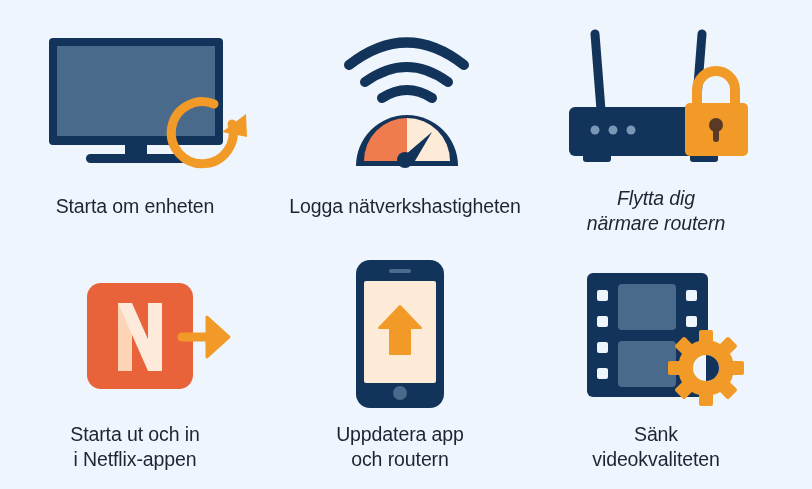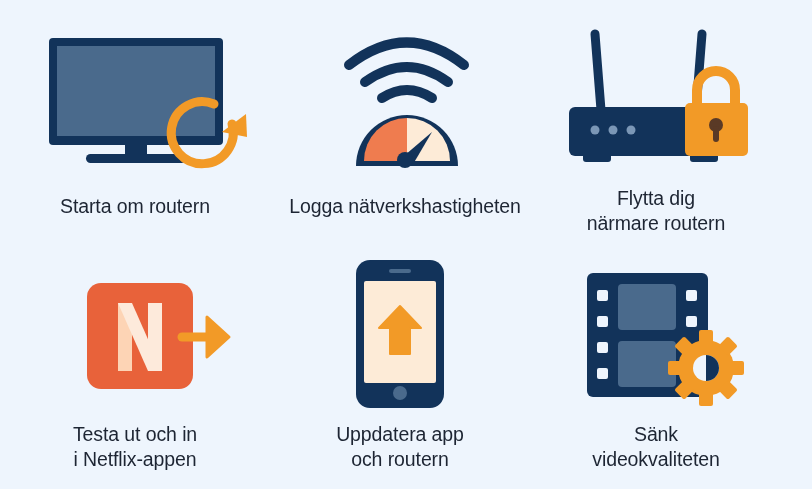--- a/index.html
+++ b/index.html
@@ -22,21 +22,21 @@
 
 <div class="tile">
   <svg width="812" height="489" style="left:0;top:0">
     <rect x="49" y="38" width="174" height="107" rx="4" fill="#12335a"></rect>
     <rect x="57" y="46" width="158" height="90" fill="#4a6a8c"></rect>
     <rect x="125" y="143" width="22" height="14" fill="#12335a"></rect>
     <rect x="86" y="154" width="100" height="9" rx="4.5" fill="#12335a"></rect>
     <path d="M232 124 A 31 31 0 1 1 214 104" fill="none" stroke="#f29a27" stroke-width="9" stroke-linecap="round"></path>
     <polygon points="246,114 247,137 222,132" fill="#f29a27"></polygon>
   </svg>
-  <div class="label" style="left:20px;top:194px;width:230px;">Starta om routern</div>
+  <div class="label" style="left:20px;top:194px;width:230px;">Starta om enheten</div>
 </div>
 
 <div class="tile">
   <svg width="812" height="489" style="left:0;top:0">
     <path d="M349 65 Q 407 20 464 65" fill="none" stroke="#12335a" stroke-width="10" stroke-linecap="round"></path>
     <path d="M365 82 Q 407 52 448 82" fill="none" stroke="#12335a" stroke-width="10" stroke-linecap="round"></path>
     <path d="M382 98 Q 407 82 432 98" fill="none" stroke="#12335a" stroke-width="10" stroke-linecap="round"></path>
     <path d="M356 166 A 51 51 0 0 1 458 166 Z" fill="#12335a"></path>
     <path d="M364 161 A 43 43 0 0 1 407 118 L 407 161 Z" fill="#ef7c4f"></path>
     <path d="M407 118 A 43 43 0 0 1 450 161 L 407 161 Z" fill="#fdebd7"></path>
@@ -54,34 +54,34 @@
     <rect x="690" y="150" width="28" height="12" rx="3" fill="#12335a"></rect>
     <rect x="569" y="107" width="166" height="49" rx="6" fill="#12335a"></rect>
     <circle cx="595" cy="130" r="4.5" fill="#7b97b6"></circle>
     <circle cx="613" cy="130" r="4.5" fill="#7b97b6"></circle>
     <circle cx="631" cy="130" r="4.5" fill="#7b97b6"></circle>
     <path d="M697 104 L 697 90 A 19 19 0 0 1 735 90 L 735 104" fill="none" stroke="#f29a27" stroke-width="10"></path>
     <rect x="685" y="103" width="63" height="53" rx="5" fill="#f29a27"></rect>
     <circle cx="716" cy="125" r="7" fill="#5a3a26"></circle>
     <rect x="713" y="126" width="6" height="16" rx="3" fill="#5a3a26"></rect>
   </svg>
-  <div class="label" style="left:540px;top:186px;width:232px;">Flytta dig
+  <div class="label" style="left:540px;top:186px;width:232px;font-style:italic;">Flytta dig
 närmare routern</div>
 </div>
 
 <div class="tile">
   <svg width="812" height="489" style="left:0;top:0">
     <rect x="87" y="283" width="106" height="106" rx="14" fill="#e8623a"></rect>
     <rect x="118" y="303" width="14" height="68" fill="#fdd4b5"></rect>
     <rect x="148" y="303" width="14" height="68" fill="#fdeadb"></rect>
     <polygon points="118,303 132,303 162,371 148,371" fill="#fdeadb"></polygon>
     <line x1="182" y1="337" x2="212" y2="337" stroke="#f29a27" stroke-width="9" stroke-linecap="round"></line>
     <polygon points="207,317 229,337 207,357" fill="#f29a27" stroke="#f29a27" stroke-width="3" stroke-linejoin="round"></polygon>
   </svg>
-  <div class="label" style="left:20px;top:422px;width:230px;">Testa ut och in
+  <div class="label" style="left:20px;top:422px;width:230px;">Starta ut och in
 i Netflix-appen</div>
 </div>
 
 <div class="tile">
   <svg width="812" height="489" style="left:0;top:0">
     <rect x="356" y="260" width="88" height="148" rx="14" fill="#12335a"></rect>
     <rect x="389" y="269" width="22" height="4" rx="2" fill="#4a6a8c"></rect>
     <rect x="364" y="281" width="72" height="102" rx="2" fill="#fdebd7"></rect>
     <circle cx="400" cy="393" r="7" fill="#4a6a8c"></circle>
     <polygon points="400,306 421,328 410,328 410,354 390,354 390,328 379,328" fill="#f29a27" stroke="#f29a27" stroke-width="2" stroke-linejoin="round"></polygon>

